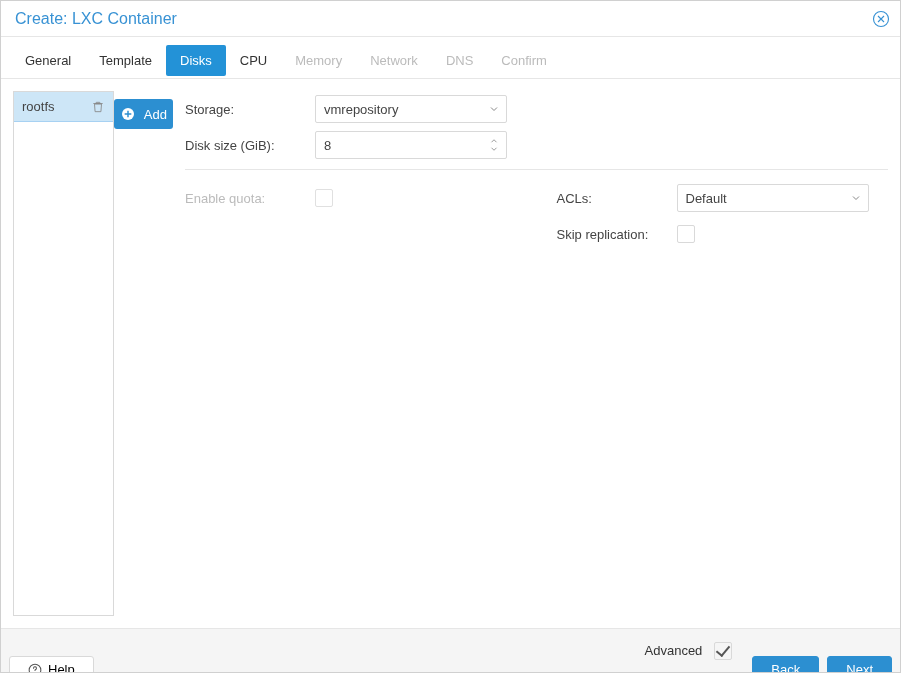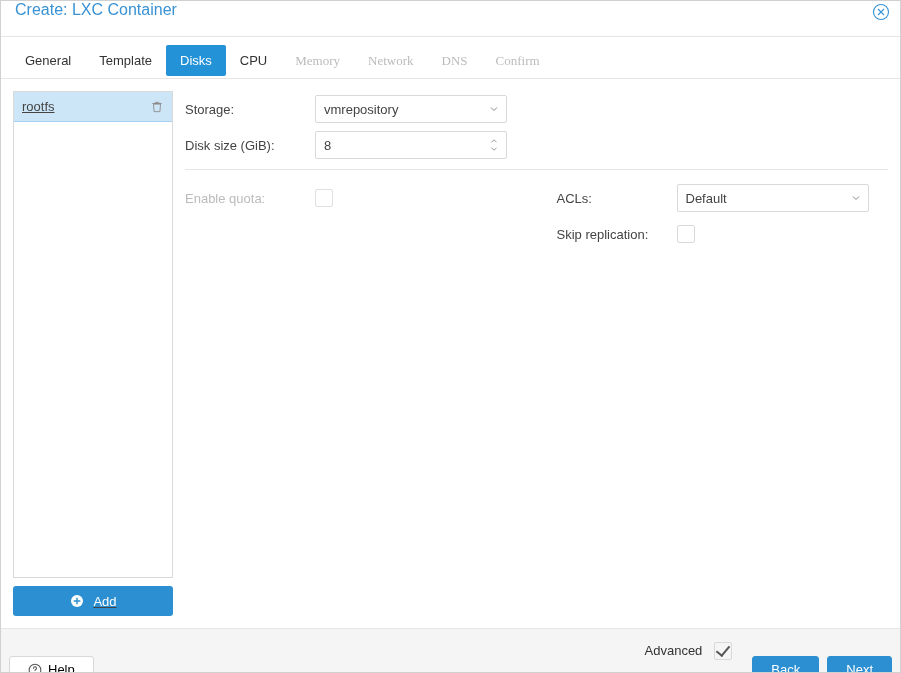--- a/index.html
+++ b/index.html
@@ -32,20 +32,21 @@
     background: #fff;
     border: 1px solid #d0d0d0;
     display: flex;
     flex-direction: column;
     position: relative;
     overflow: hidden;
   }
   .titlebar {
     height: 36px;
     display: flex;
+    align-items: center;
     padding: 0 8px 0 14px;
     border-bottom: 1px solid var(--border-light);
   }
   .titlebar .title {
     color: var(--title-blue);
     font-size: 16px;
   }
   .titlebar .spacer { flex: 1; }
   .close-btn {
     width: 22px; height: 22px;
@@ -71,37 +72,34 @@
     cursor: pointer;
     border-radius: 2px;
   }
   .tab[data-state="active"] {
     background: var(--tab-active-bg);
     color: #fff;
   }
   .tab[data-state="disabled"] {
     color: var(--text-disabled);
     cursor: default;
-    font-family: Liberation Serif, serif;
   }
 
   .content {
     flex: 1;
     display: flex;
     padding: 12px;
     gap: 12px;
     background: #fff;
     min-height: 0;
   }
 
   .sidecol {
     width: 160px;
     display: flex;
-    flex-direction: column;
-    text-decoration: underline;
   }
   .disklist {
     flex: 1;
     border: 1px solid var(--border);
     background: #fff;
     overflow: auto;
   }
   .diskitem {
     height: 30px;
     padding: 0 8px;

